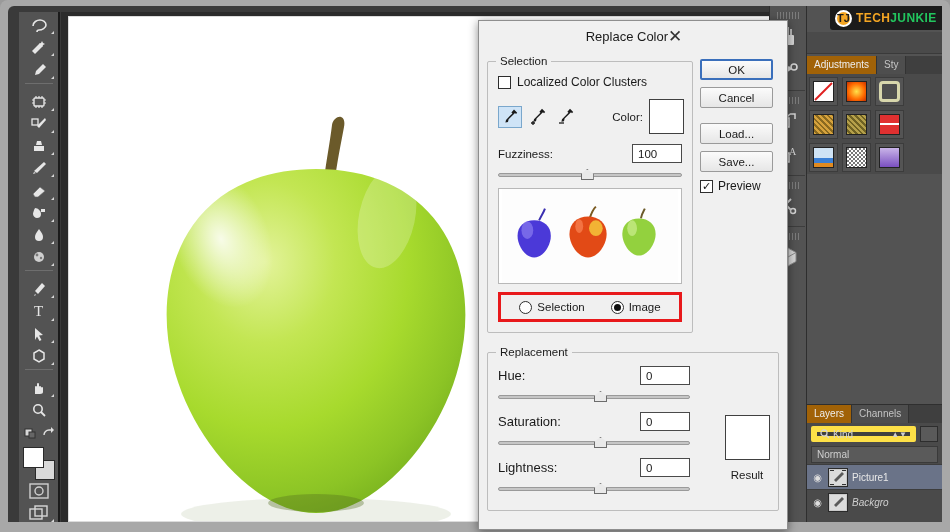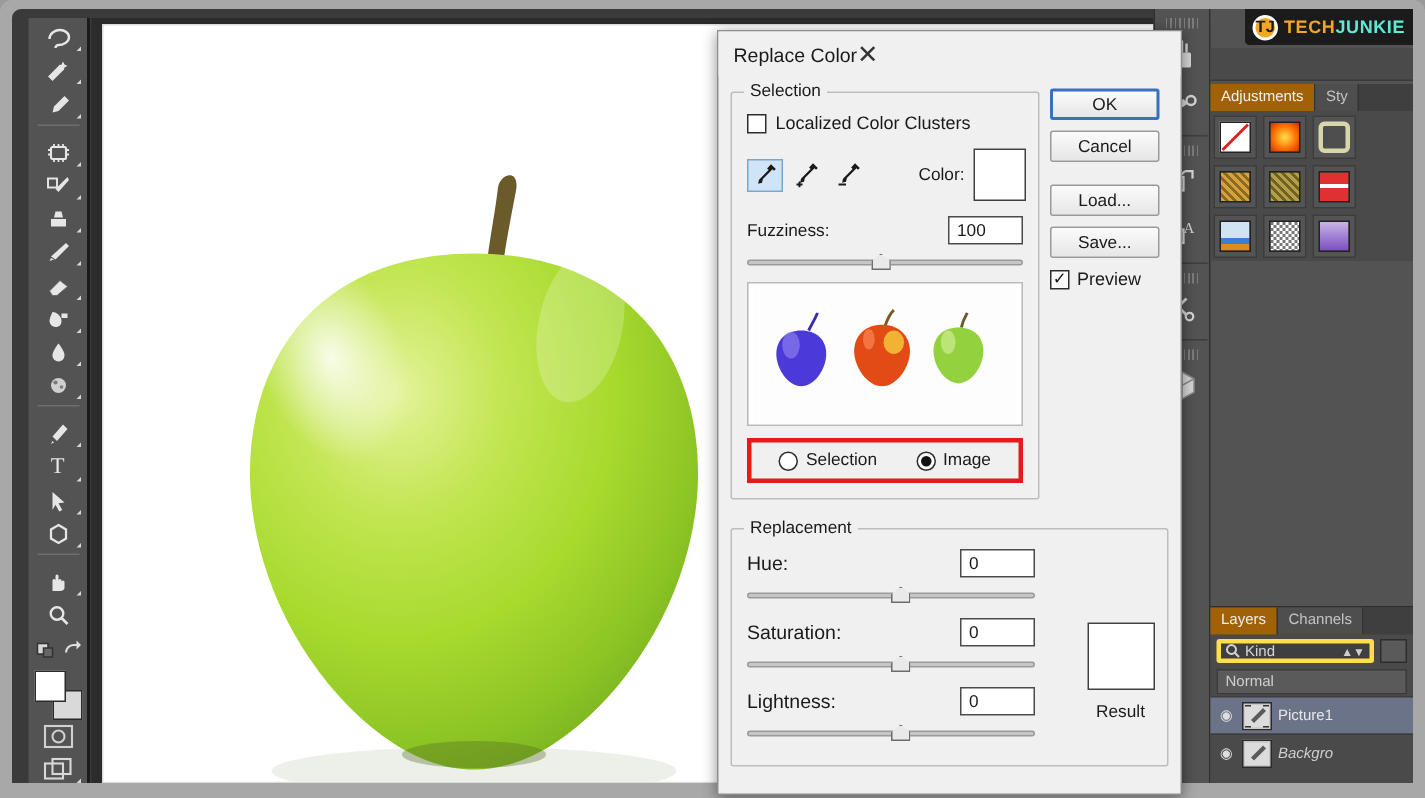--- a/index.html
+++ b/index.html
@@ -105,21 +105,21 @@
   }
   .tjdot {
     width:17px;height:17px;border-radius:50%;
     background:#f5a623; border:2px solid #ffffff;
     color:#1b1b1b; font-size:11px; font-weight:bold;
     display:flex;align-items:center;justify-content:center;
     margin-right:4px;
   }
   .tjtxt { font-size:12px; font-weight:bold; letter-spacing:.4px; }
   .tjtxt .a { color:#f5a623; }
-  .tjtxt .b { color:#5eead4; }
+  .tjtxt .b { color:#22c55e; }
 
   .panel-strip {
     position:absolute; left:0; top:26px; width:135px; height:22px;
     background:#4a4a4a; border-bottom:1px solid #3a3a3a;
   }
 
   .tabrow { display:flex; height:18px; background:#3f3f3f; }
   .ptab {
     font-size:10px; color:#c4c4c4; padding:3px 7px 0 7px;
     background:#4e4e4e; border-right:1px solid #333;
@@ -142,21 +142,21 @@
   
   .layers {
     position:absolute; left:0; bottom:0; width:135px; height:134px;
     background:#4a4a4a; border-top:1px solid #2f2f2f;
   }
   .lfilter {
     display:flex; align-items:center; gap:4px;
     padding:3px 4px; height:22px;
   }
   .lkind {
-    flex:1; height:16px; background:#3f3f3f; border:3px solid #fde047;
+    flex:1; height:16px; background:#3f3f3f; border:6px solid #fde047;
     border-radius:2px; display:flex; align-items:center; gap:3px;
     padding:0 3px; font-size:10px; color:#d4d4d4;
   }
   .lbox { width:18px;height:16px;background:#5a5a5a;border:1px solid #2d2d2d; }
   .lblend {
     margin:1px 4px; height:17px; background:#5a5a5a; border:1px solid #3a3a3a;
     font-size:10px; color:#cfcfcf; display:flex; align-items:center; padding-left:5px;
   }
   .llock {
     display:flex; align-items:center; gap:6px;
@@ -175,21 +175,21 @@
 
   
   .dialog {
     position:absolute; left:478px; top:20px; width:310px; height:510px;
     background:#f0f0f0;
     border:1px solid #8e8e8e;
     box-shadow:0 2px 9px rgba(0,0,0,.45);
     font-size:12px; color:#1a1a1a;
   }
   .dlg-title {
-    height:30px; display:flex; align-items:center; justify-content:flex-start;
+    height:30px; display:flex; align-items:center; justify-content:center;
     padding:0 8px 0 10px; font-size:13px; background:#f0f0f0;
   }
   .dlg-x { font-size:17px; color:#333; cursor:default; line-height:1; }
 
   .dlg-body { display:flex; padding:4px 8px 0 8px; }
   .dlg-left { width:206px; }
   .dlg-right { width:80px; padding-left:7px; padding-top:4px; }
 
   fieldset {
     border:1px solid #bdbdbd; border-radius:2px;

